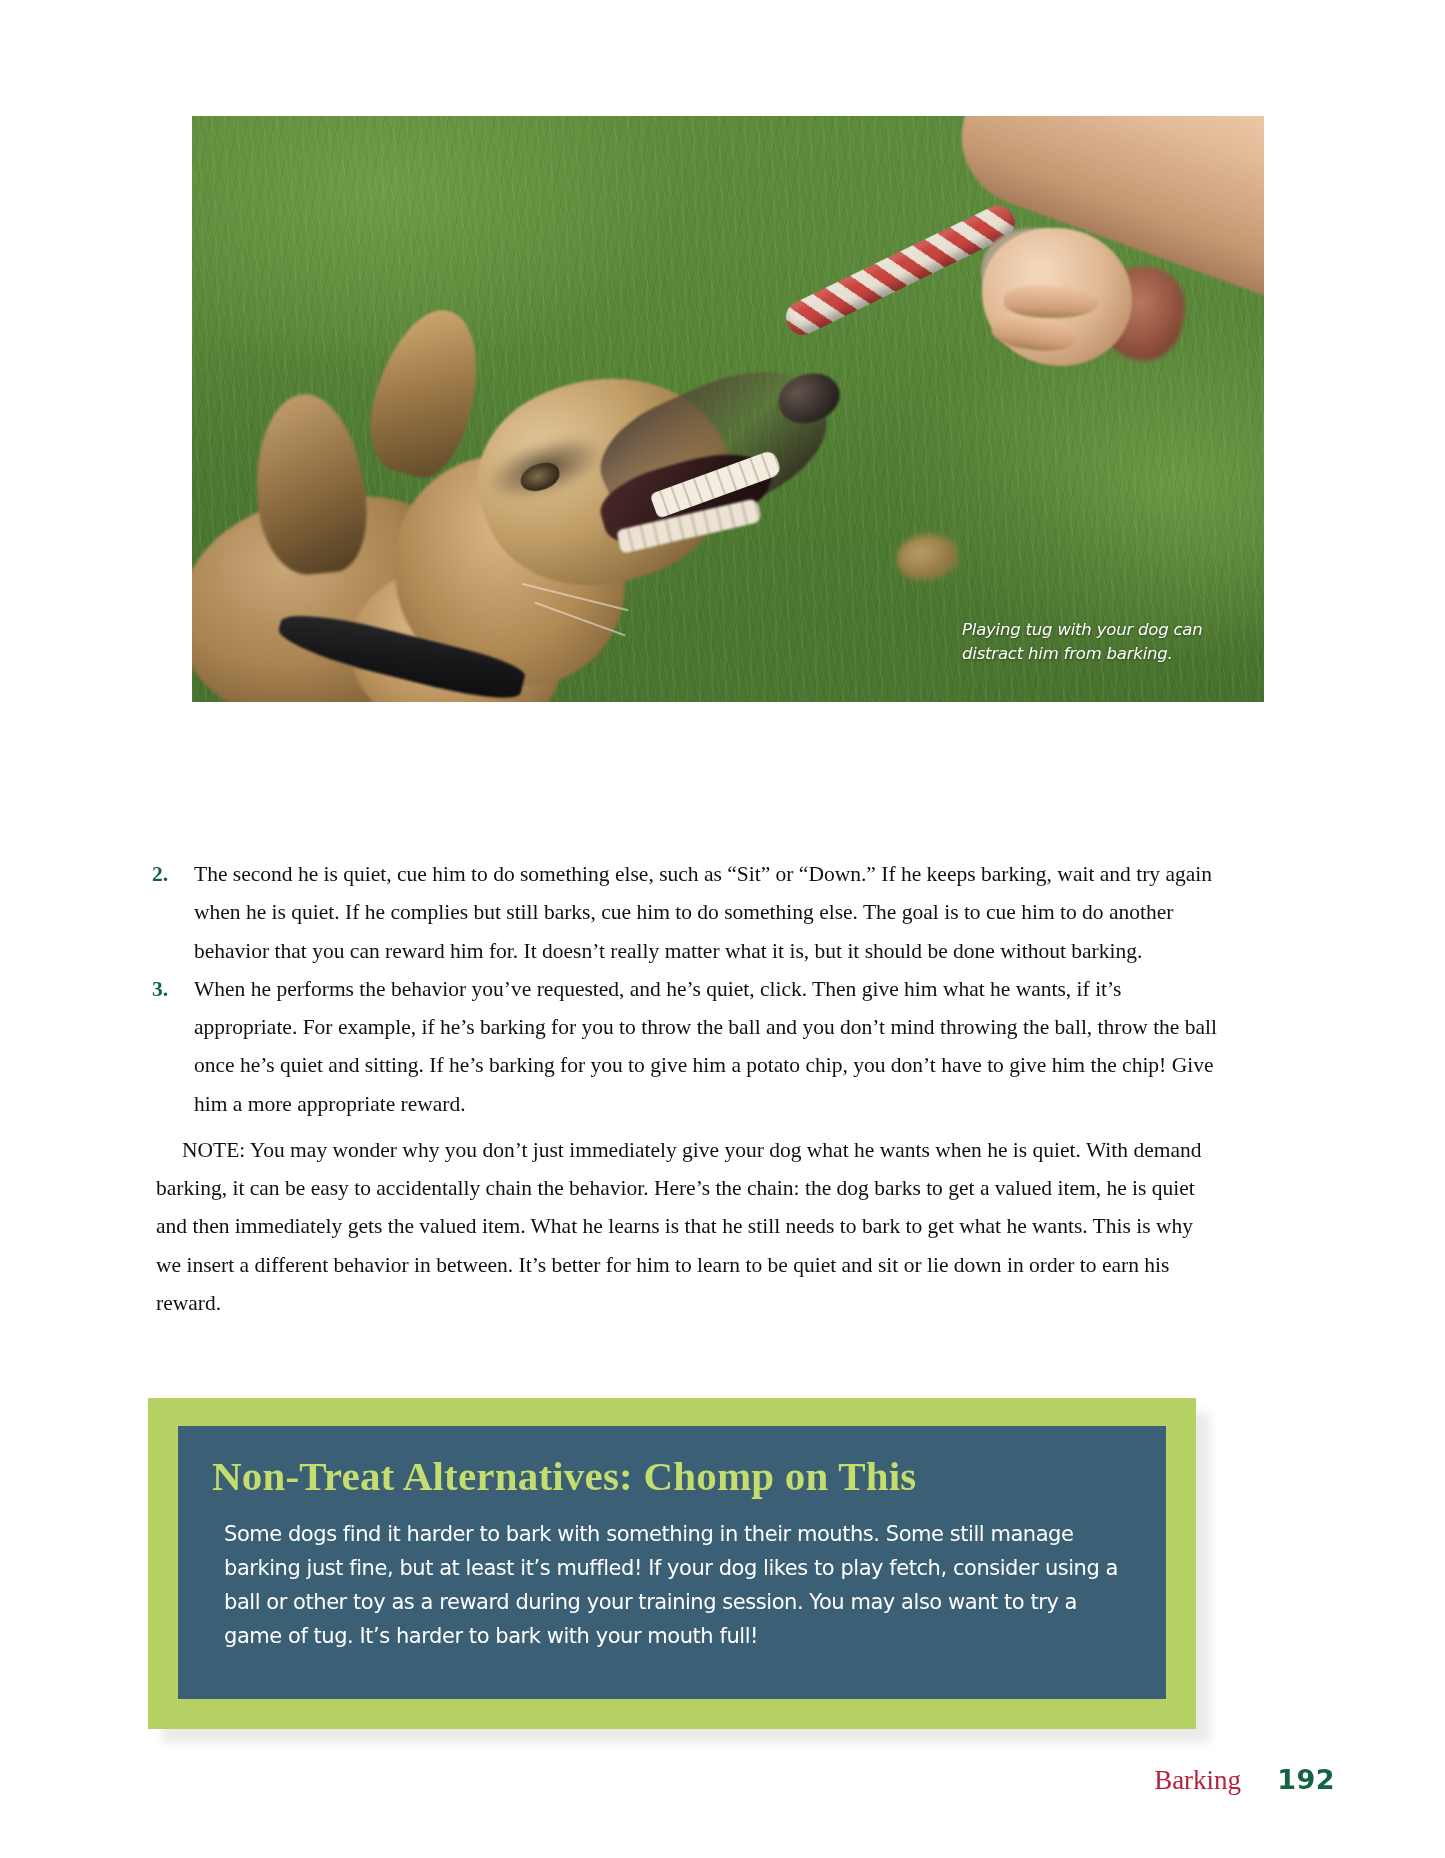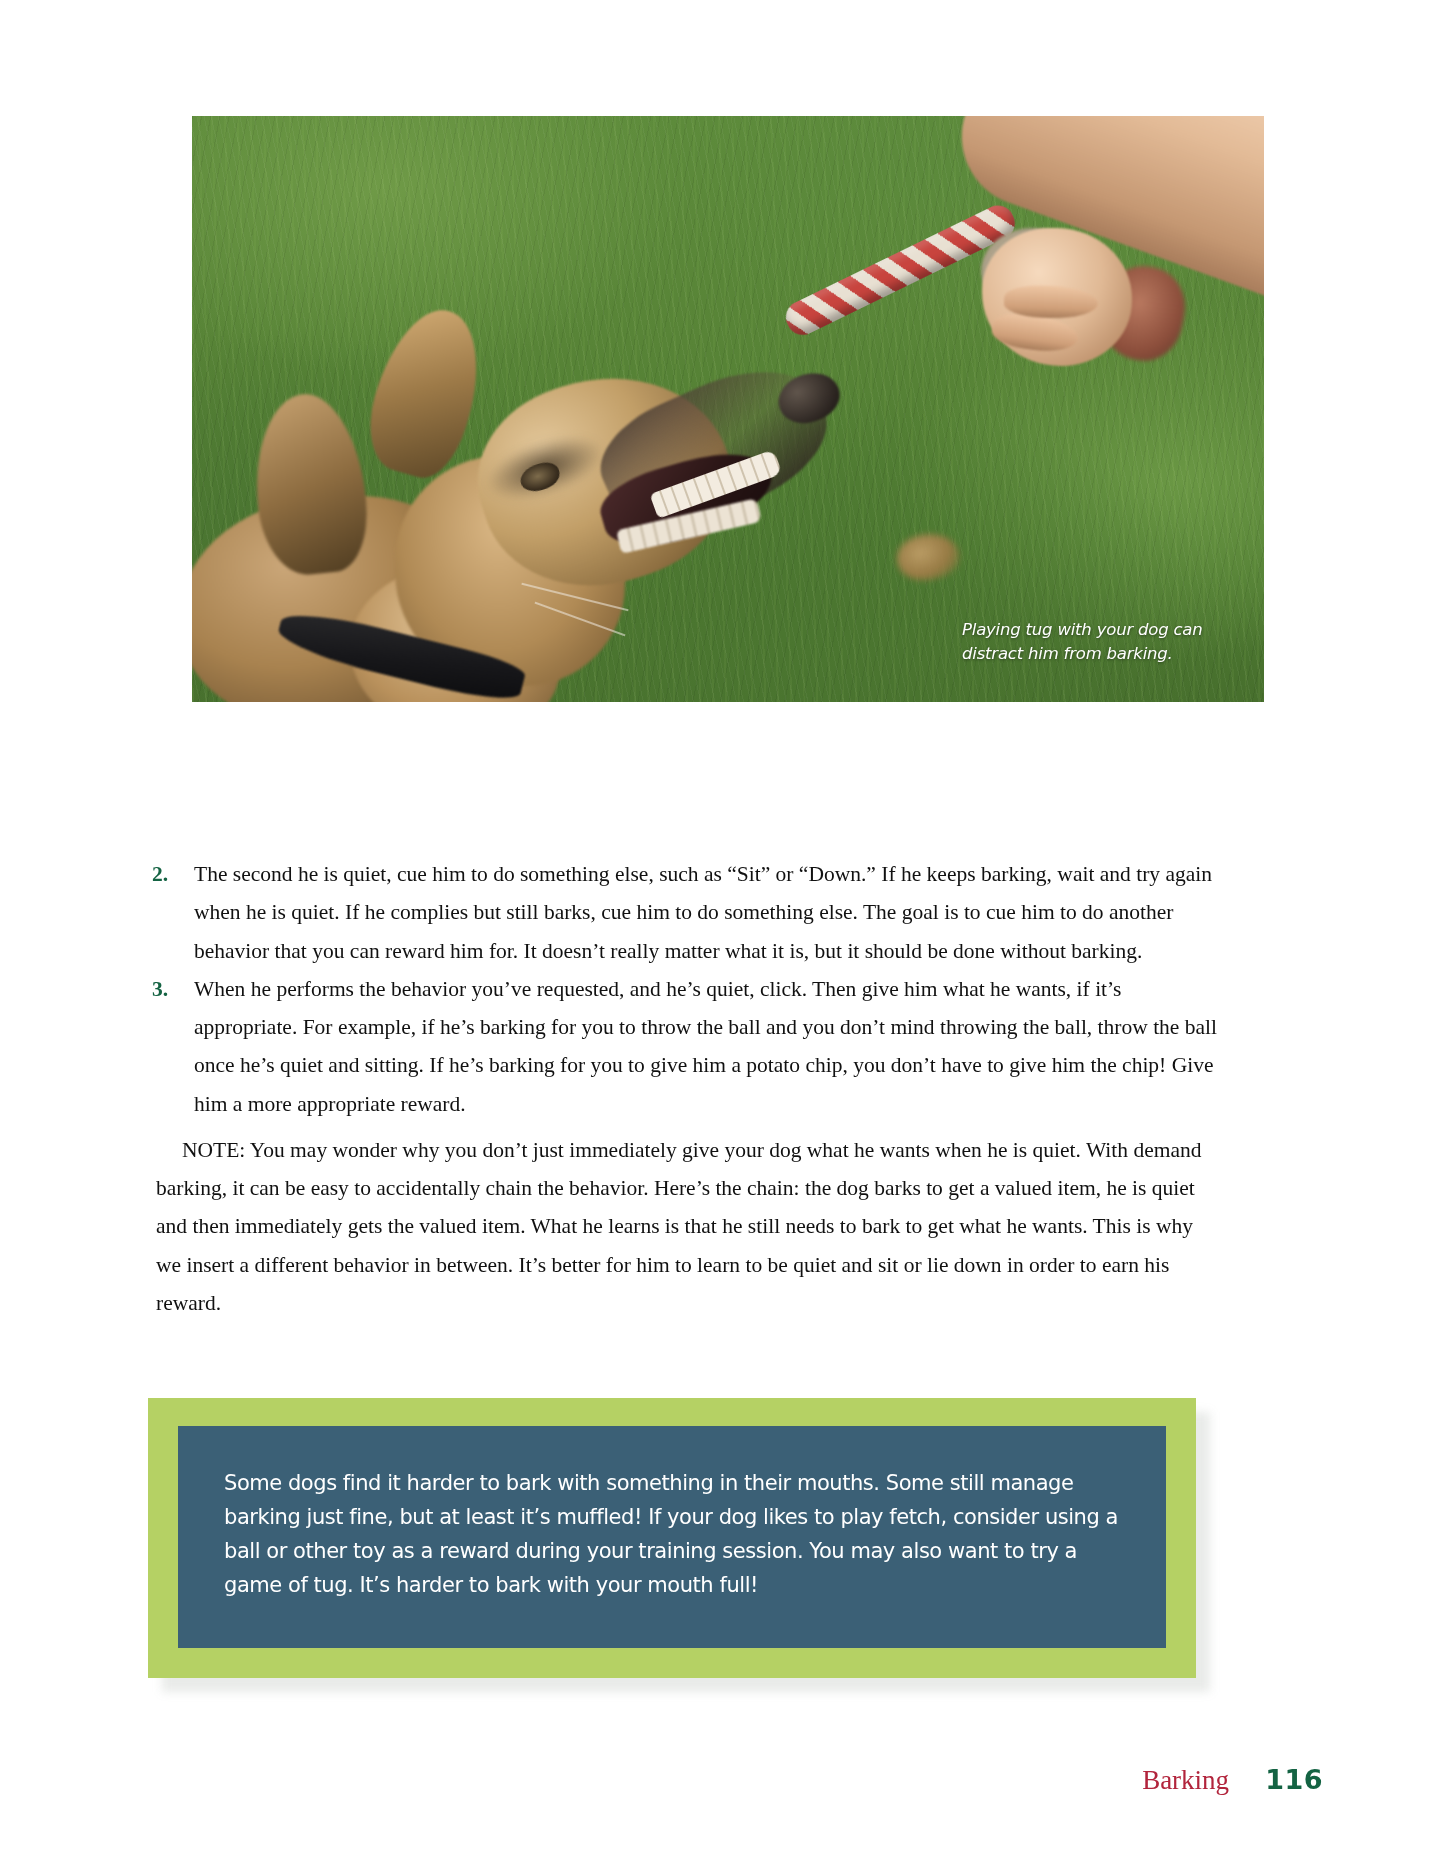--- a/index.html
+++ b/index.html
@@ -350,21 +350,21 @@
     font-family: "DejaVu Sans", sans-serif;
     font-size: 21px;
     line-height: 1.62;
     letter-spacing: -0.45px;
     margin: 12px;
   }
 
   
   .footer {
     position: absolute;
-    right: 122px;
+    right: 110px;
     bottom: 62px;
     display: flex;
     align-items: baseline;
     gap: 36px;
   }
   .footer-section {
     color: #b2243c;
     font-size: 27px;
     font-family: "Liberation Serif", serif;
   }
@@ -428,21 +428,22 @@
       <span>When he performs the behavior you’ve requested, and he’s quiet, click. Then give him what he wants, if it’s appropriate. For example, if he’s barking for you to throw the ball and you don’t mind throwing the ball, throw the ball once he’s quiet and sitting. If he’s barking for you to give him a potato chip, you don’t have to give him the chip! Give him a more appropriate reward.</span>
     </li>
   </ol>
   <p class="note">NOTE: You may wonder why you don’t just immediately give your dog what he wants when he is quiet. With demand barking, it can be easy to accidentally chain the behavior. Here’s the chain: the dog barks to get a valued item, he is quiet and then immediately gets the valued item. What he learns is that he still needs to bark to get what he wants. This is why we insert a different behavior in between. It’s better for him to learn to be quiet and sit or lie down in order to earn his reward.</p>
 </div>
 
 <div class="callout-wrap">
   <div class="callout-shadow"></div>
   <div class="callout-outer">
     <div class="callout-inner">
+      <h2 class="callout-title">Non-Treat Alternatives: Chomp on This</h2>
       <p class="callout-body">Some dogs find it harder to bark with something in their mouths. Some still manage barking just fine, but at least it’s muffled! If your dog likes to play fetch, consider using a ball or other toy as a reward during your training session. You may also want to try a game of tug. It’s harder to bark with your mouth full!</p>
     </div>
   </div>
 </div>
 
 <div class="footer">
   <span class="footer-section">Barking</span>
-  <span class="footer-page">116</span>
+  <span class="footer-page">192</span>
 </div>
 
 </body></html>

